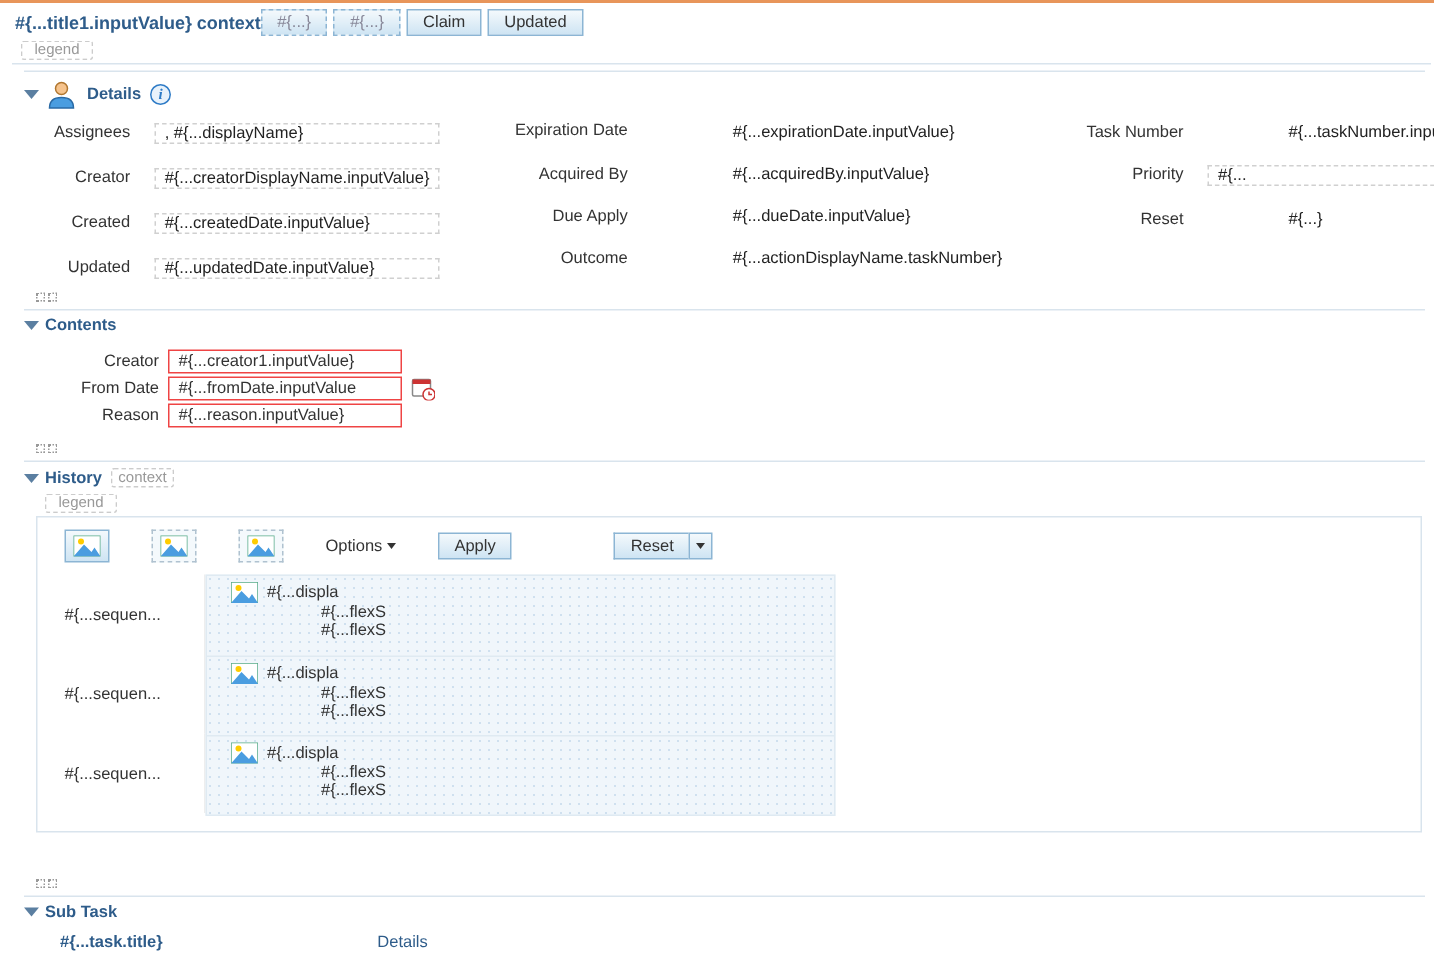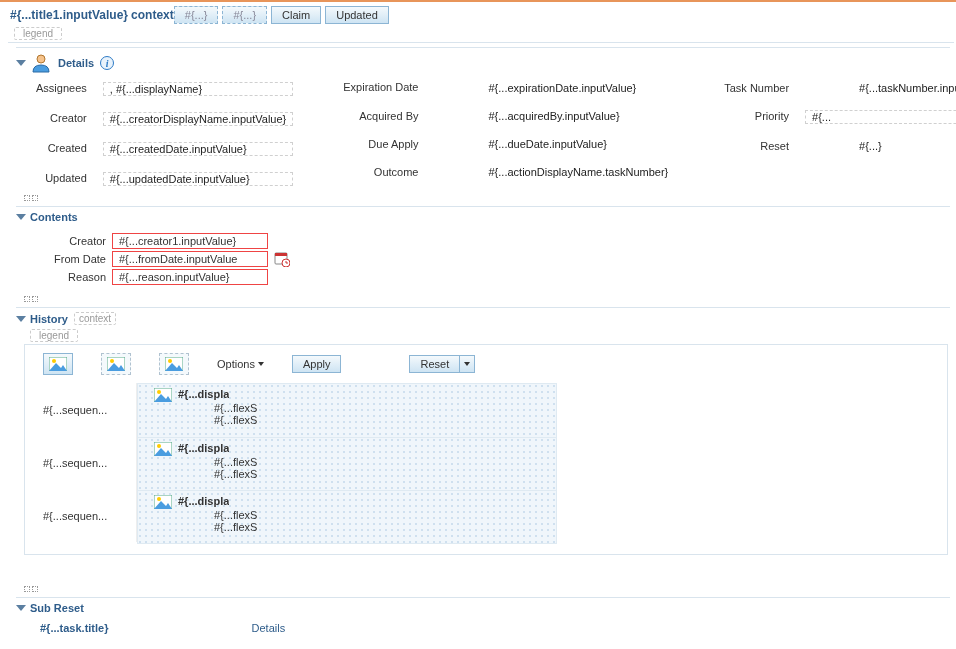--- a/index.html
+++ b/index.html
@@ -185,21 +185,21 @@
     background-size: 6px 6px;
     background-color: #f0f6fb;
     border: 1px solid #dfeaf2;
   }
   .disp-row {
     height: 53px;
     padding: 4px 0 0 16px;
     border-top: 1px solid #dfeaf2;
   }
   .disp-row:first-child { border-top:none; }
-  .disp-title { display:flex; gap:6px; font-weight:bold; }
+  .disp-title { display:flex; align-items:center; gap:6px; font-weight:normal; }
   .disp-title span.txt{ max-width: 90px; white-space:nowrap; overflow:hidden; }
   .disp-sub { padding-left: 60px; color:#333; white-space:nowrap; overflow:hidden; max-width: 170px;}
   .subtasks-line {
     padding: 2px 0 0 24px;
   }
   .subtasks-line .task-title {
     font-weight:bold; color:#2e5c8a;text-align:right;
   }
   .subtasks-line .det-link {
     color:#2e5c8a;
@@ -403,21 +403,21 @@
     </div>
   </div>
   </div>
 </div>
 
 <div class="separator-dots" style="margin-top:30px;"></div>
 
 <div class="panel" style="margin-left:8px;">
   <div class="panel-header">
     <span class="tri"></span>
-    <span>Sub Reset</span>
+    <span>Sub Task</span>
   </div>
   <div class="subtasks-line">
     <span class="task-title">#{...task.title}</span>
     <span class="det-link">Details</span>
   </div>
 </div>
 
 </div>
 
 

